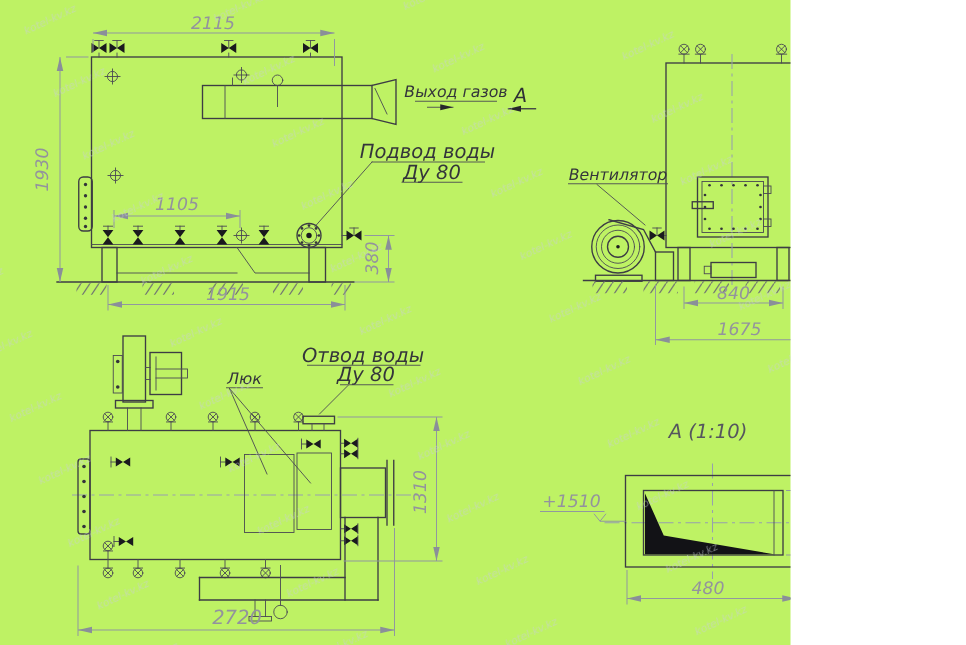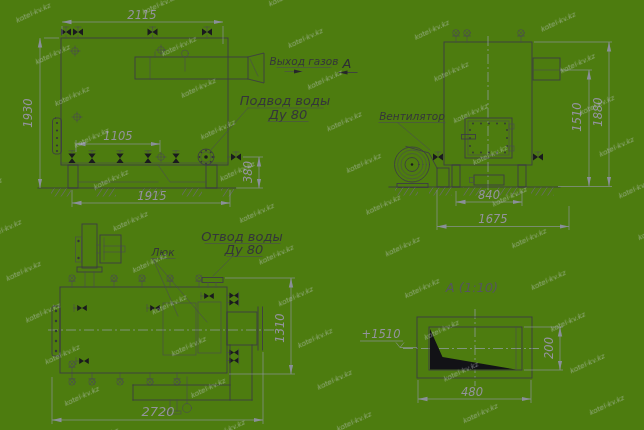--- a/index.html
+++ b/index.html
@@ -1,16 +1,16 @@
 <!DOCTYPE html>
 <html><head>
 <meta charset="utf-8">
 <style>
   html,body{margin:0;padding:0;background:#fff;}
-  #canvas{width:644px;height:430px;background:#4d7c0f;position:relative;overflow:hidden;
+  #canvas{width:527px;height:430px;background:#bef264;position:relative;overflow:hidden;
           font-family:"DejaVu Sans",sans-serif;}
   svg{display:block}
   .ln{stroke:#3d3d44;stroke-width:.9;fill:none;stroke-linecap:square}
   .ln2{stroke:#4a4a52;stroke-width:.6;fill:none;stroke-linecap:square}
   .dl{stroke:#9095a0;stroke-width:.65;fill:none}
   .cl{stroke:#97a0ad;stroke-width:.7;fill:none;stroke-dasharray:10 3 2 3}
   .fd{fill:#1a1a1e;stroke:none}
   .dot{fill:#33343a;stroke:none}
   text{font-family:"DejaVu Sans",sans-serif;font-style:italic}
   .t-dim{font-size:11.5px;fill:#93939d;text-anchor:middle}

